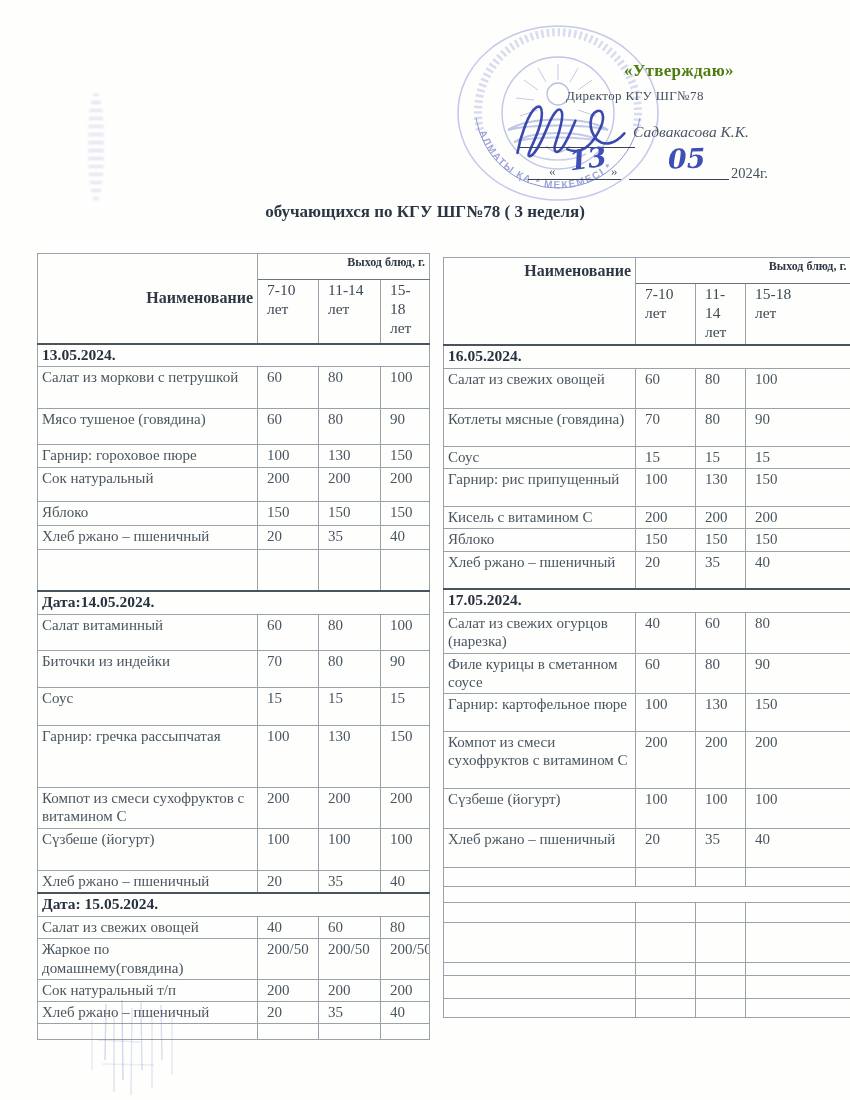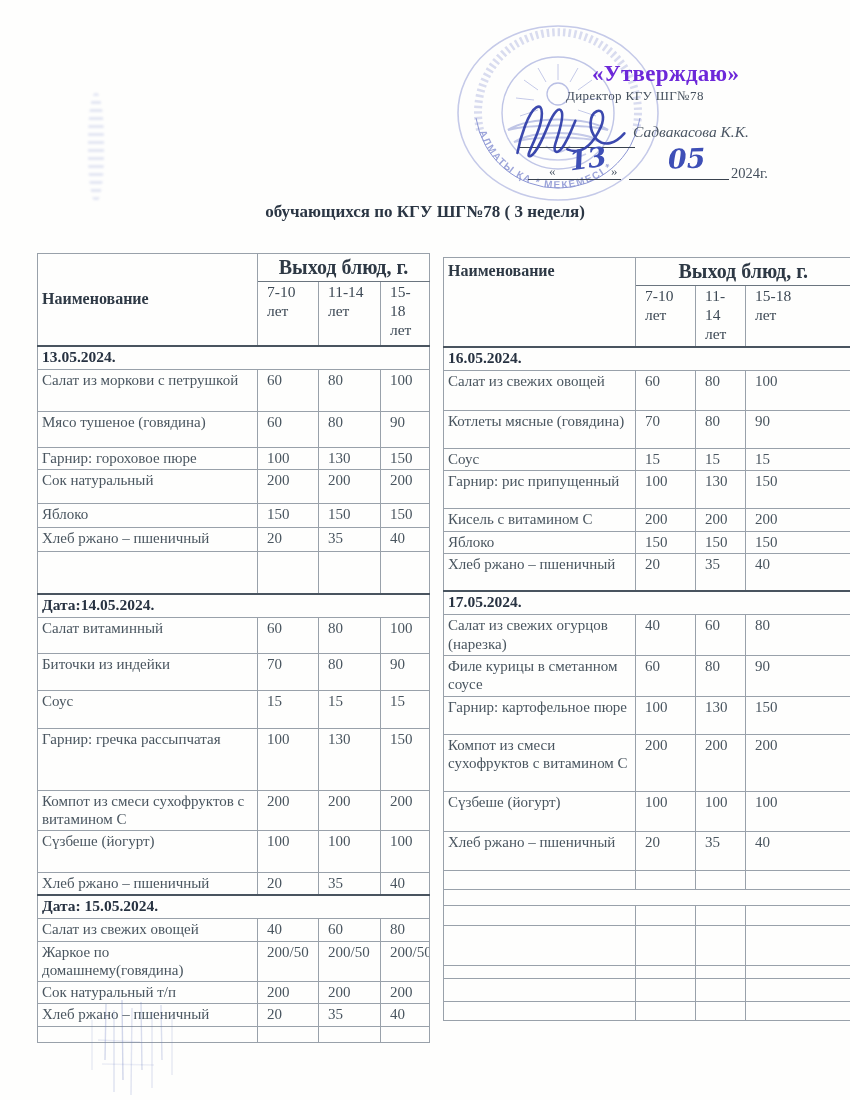--- a/index.html
+++ b/index.html
@@ -2,21 +2,21 @@
 <html><head>
 <meta charset="utf-8">
 <style>
   html,body{margin:0;padding:0;background:#ffffff;}
   .page{
     position:relative;width:850px;height:1100px;background:#fefefd;
     overflow:hidden;font-family:"Liberation Serif", serif;color:#46525f;
   }
   
   .abs{position:absolute;}
-  .approve{left:592px;top:61px;font-weight:bold;font-size:23px;color:#6d28d9;letter-spacing:.3px;}
+  .approve{left:624px;top:61px;font-weight:bold;font-size:17px;color:#4d7c0f;letter-spacing:.3px;}
   .director{left:566px;top:88px;font-size:13px;color:#45505d;letter-spacing:.4px;}
   .dirname{left:633px;top:123px;font-size:15.5px;color:#4a5563;font-style:italic;}
   .sig-line{left:519px;top:147px;width:116px;border-top:1.6px solid #39424e;height:0;}
   .day-line{left:528px;top:179px;width:93px;border-top:1.6px solid #39424e;height:0;}
   .month-line{left:629px;top:179px;width:100px;border-top:1.6px solid #39424e;height:0;}
   .quote{font-size:13px;color:#4a5563;}
   .q-open{left:549px;top:163px;}
   .q-close{left:611px;top:163px;}
   .hand{font-family:"DejaVu Serif", serif;font-style:italic;font-weight:bold;color:#3e4fb6;}
   .day{left:569px;top:143px;font-size:27px;transform:rotate(-8deg);}
@@ -29,24 +29,24 @@
   .tbl-host-left{left:37px;top:253px;width:392px;}
   .tbl-host-right{left:443px;top:257px;width:407px;}
   table.menu{border-collapse:collapse;table-layout:fixed;width:100%;}
   table.menu td{border:1px solid #99a1aa;font-size:15px;color:#49555f;
     padding:1px 4px 2px 4px;vertical-align:top;line-height:1.22;overflow:hidden;}
   table.menu.left col.c-name{width:220px;} table.menu.left col.c-a{width:61px;}
   table.menu.left col.c-b{width:62px;}   table.menu.left col.c-c{width:49px;}
   table.menu.right col.c-name{width:192px;} table.menu.right col.c-a{width:60px;}
   table.menu.right col.c-b{width:50px;}    table.menu.right col.c-c{width:105px;}
   table.menu.right td:last-child{border-right:none;}
-  table.menu td.hname{font-weight:bold;font-size:16px;color:#2e3945;text-align:left;}
+  table.menu td.hname{font-weight:bold;font-size:16px;color:#2e3945;text-align:right;}
   table.menu.left td.hname{vertical-align:middle;}
   table.menu.right td.hname{vertical-align:top;padding-top:3px;}
-  table.menu td.hgroup{font-weight:bold;font-size:20px;color:#2e3945;text-align:center;
+  table.menu td.hgroup{font-weight:bold;font-size:12px;color:#2e3945;text-align:right;
      border-bottom:1.5px solid #6b757f;}
   table.menu td.hage{font-weight:normal;font-size:15.5px;color:#3d4955;
      white-space:pre-line;padding-left:9px;}
   table.menu tr.hdr1{height:26px;} table.menu tr.hdr2{height:64px;}
   table.menu.right tr.hdr2{height:60px;}
   table.menu td.date-cell{font-weight:bold;font-size:15.5px;color:#273241;
      border-top:2.4px solid #49545f;padding-left:4px;}
   table.menu tr.date-row{height:21px;}
   table.menu td.band-cell{border-top:1.4px solid #6b757f;}
   table.menu td.val-cell{padding-left:9px;}

